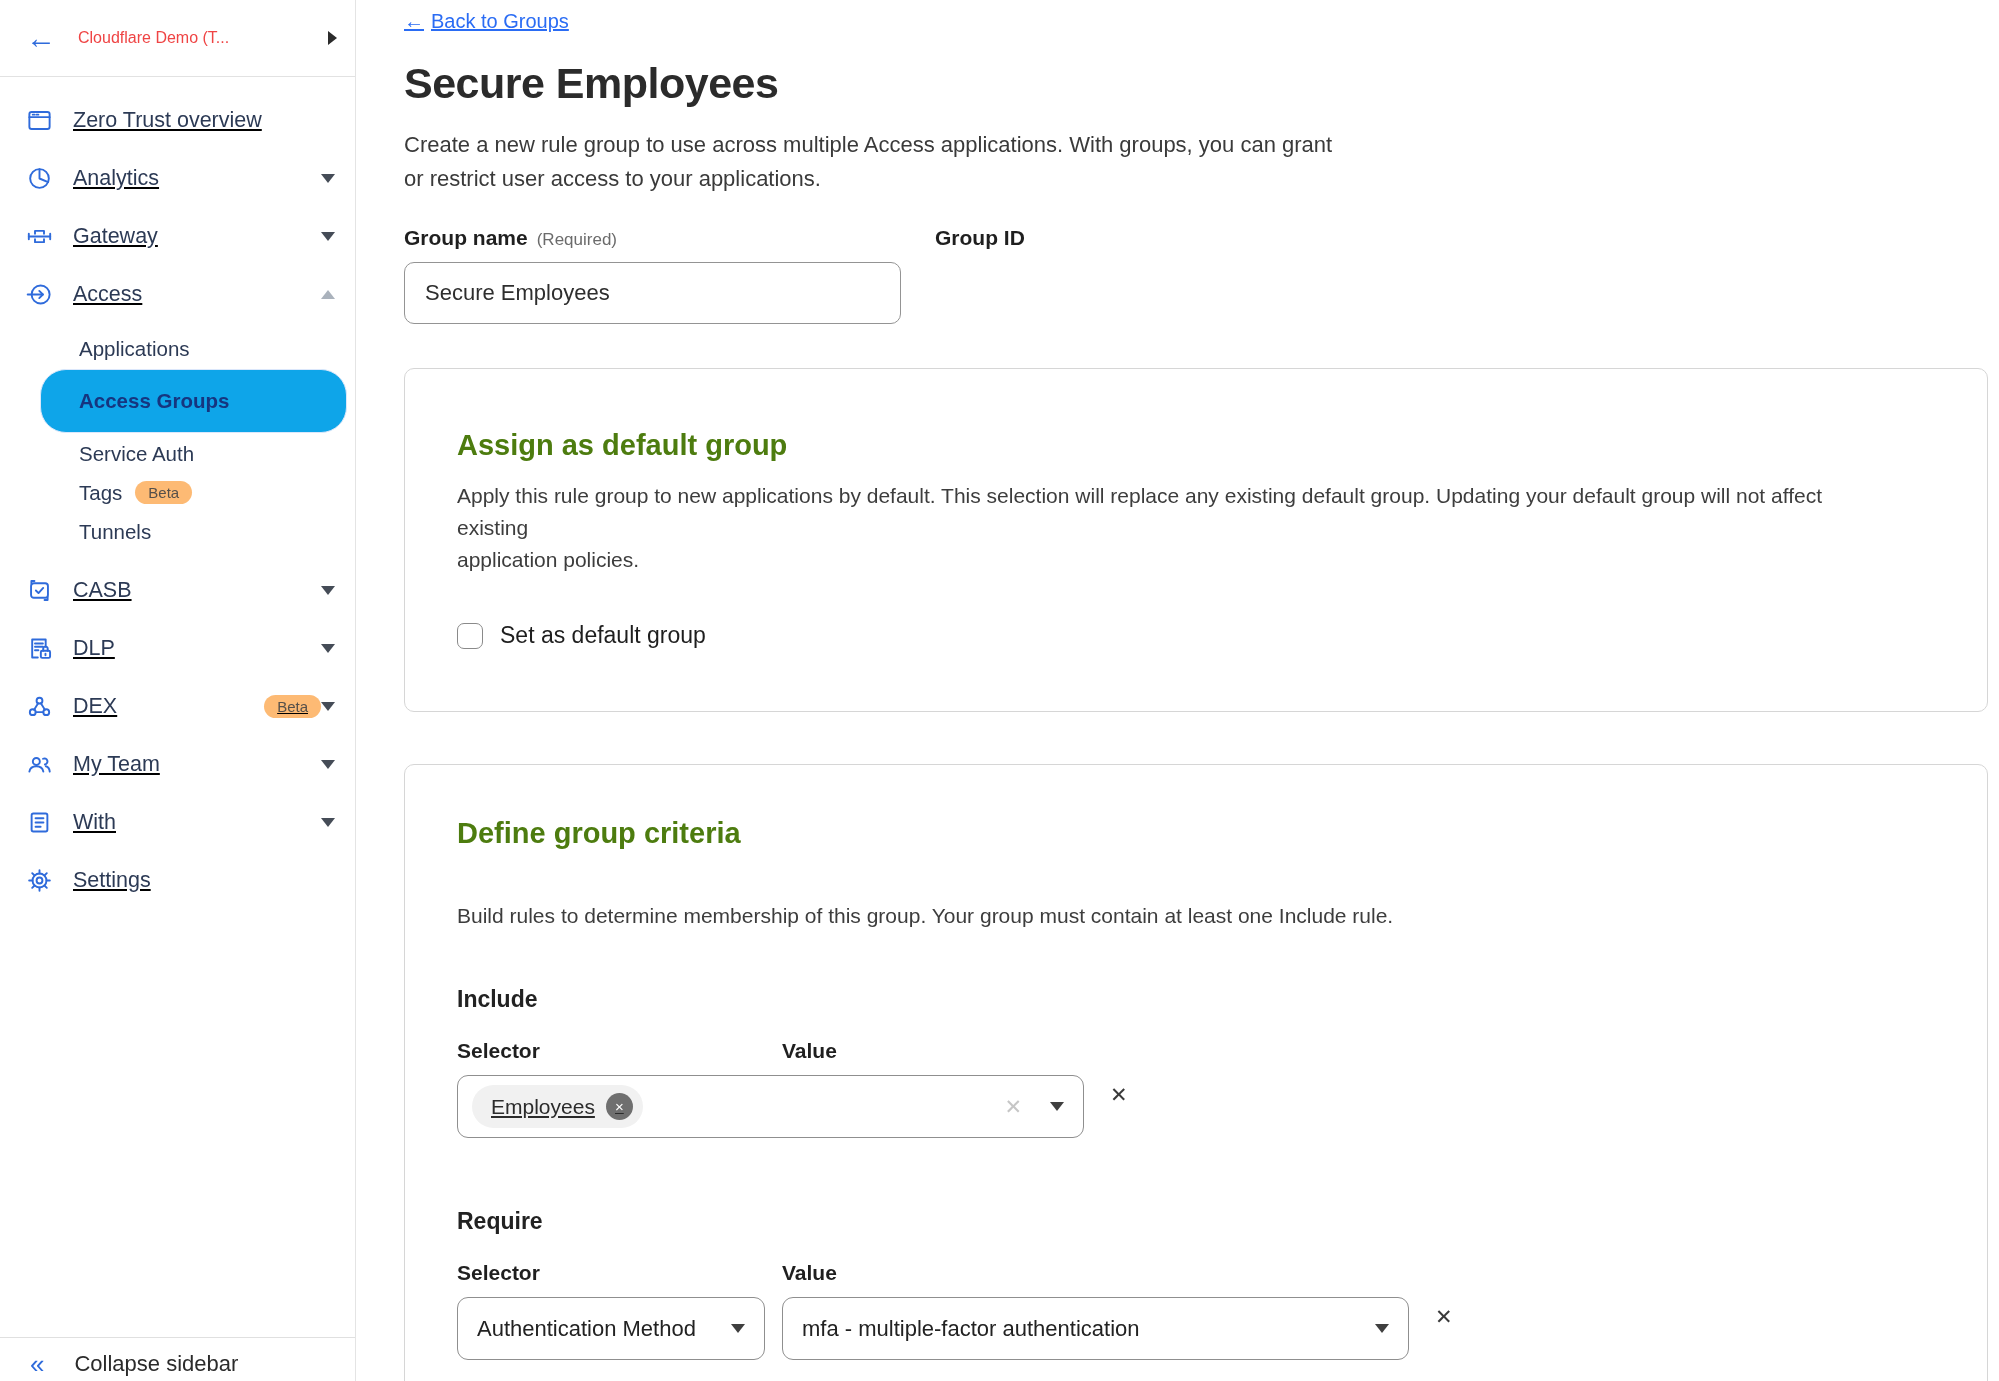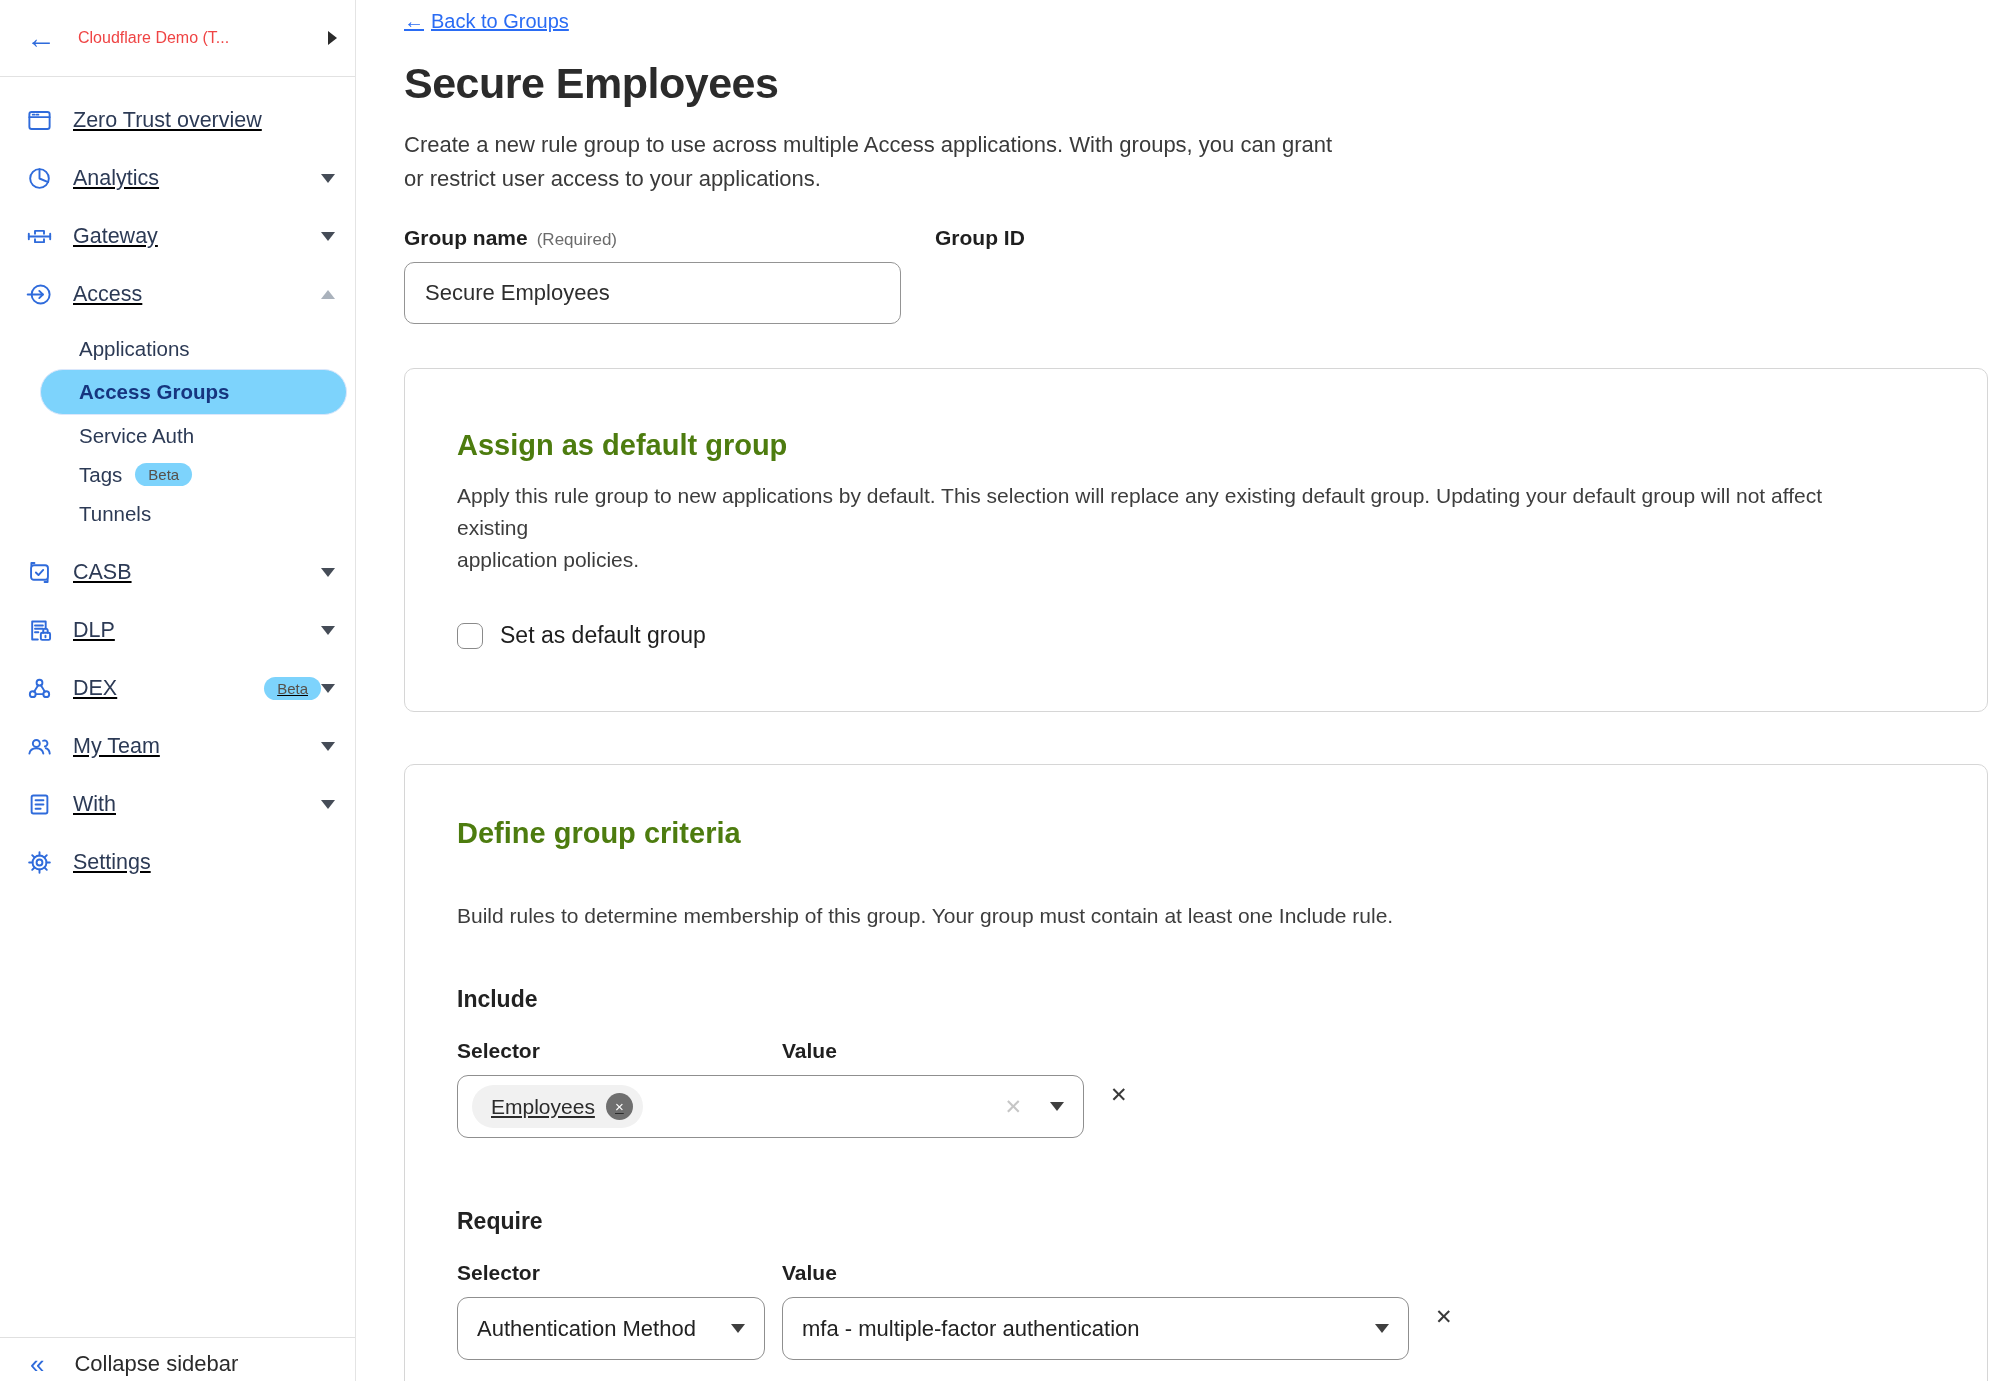--- a/index.html
+++ b/index.html
@@ -27,26 +27,26 @@
   .nav-icon{width:27px;height:27px;display:flex;align-items:center;justify-content:center;margin-right:20px;flex:none;}
   .nav-icon svg{width:27px;height:27px;stroke:#2f6bdb;fill:none;stroke-width:1.7;stroke-linecap:round;stroke-linejoin:round;}
   .nav-label{font-size:21.5px;color:#2c3a55;flex:1;}
   .tri-down{width:0;height:0;border-left:7px solid transparent;border-right:7px solid transparent;border-top:9px solid #454c57;flex:none;}
   .tri-up-muted{width:0;height:0;border-left:7px solid transparent;border-right:7px solid transparent;border-bottom:9px solid #aab2bc;flex:none;}
   .nav-sub{
     height:39px;display:flex;align-items:center;padding-left:79px;cursor:pointer;
   }
   .nav-sub .nav-label{font-size:20.5px;color:#2c3a55;flex:none;}
   .nav-sub.selected{
-    height:46px;background:#7dd3fc;border:1px solid #dbe7fb;border-radius:26px;
+    height:64px;background:#0ea5e9;border:1px solid #dbe7fb;border-radius:26px;
     margin:1px 8px 1px 40px;padding-left:38px;box-sizing:border-box;
   }
   .nav-sub.selected .nav-label{color:#16357f;font-weight:700;}
   .beta-badge{
-    margin-left:13px;background:#7dd3fc;color:#56504a;font-size:15px;
+    margin-left:13px;background:#fdba74;color:#56504a;font-size:15px;
     padding:4px 13px;border-radius:14px;line-height:1;
   }
   .sub-group{margin-top:6px;margin-bottom:10px;}
   .sb-footer{
     position:absolute;left:0;bottom:0;width:100%;height:44px;border-top:1px solid #e0e0e0;
     display:flex;align-items:flex-start;padding:13px 0 0 30px;box-sizing:border-box;cursor:pointer;
   }
   .collapse-icon{color:#2f6bdb;font-size:26px;line-height:1;margin-right:30px;}
   .collapse-label{font-size:22px;color:#2b2b2b;}
   

